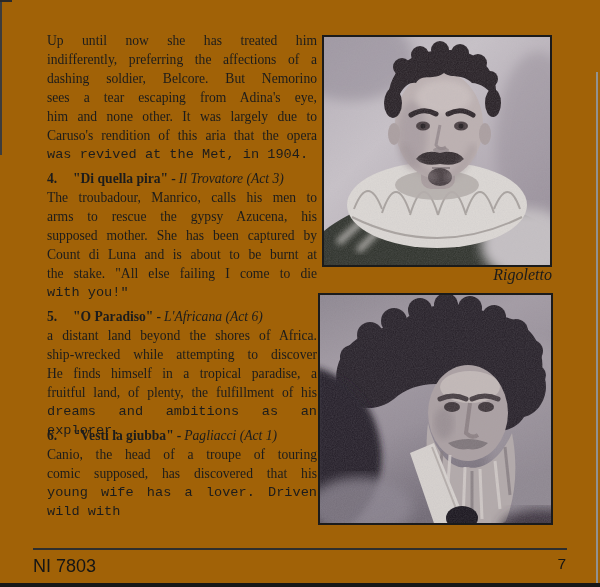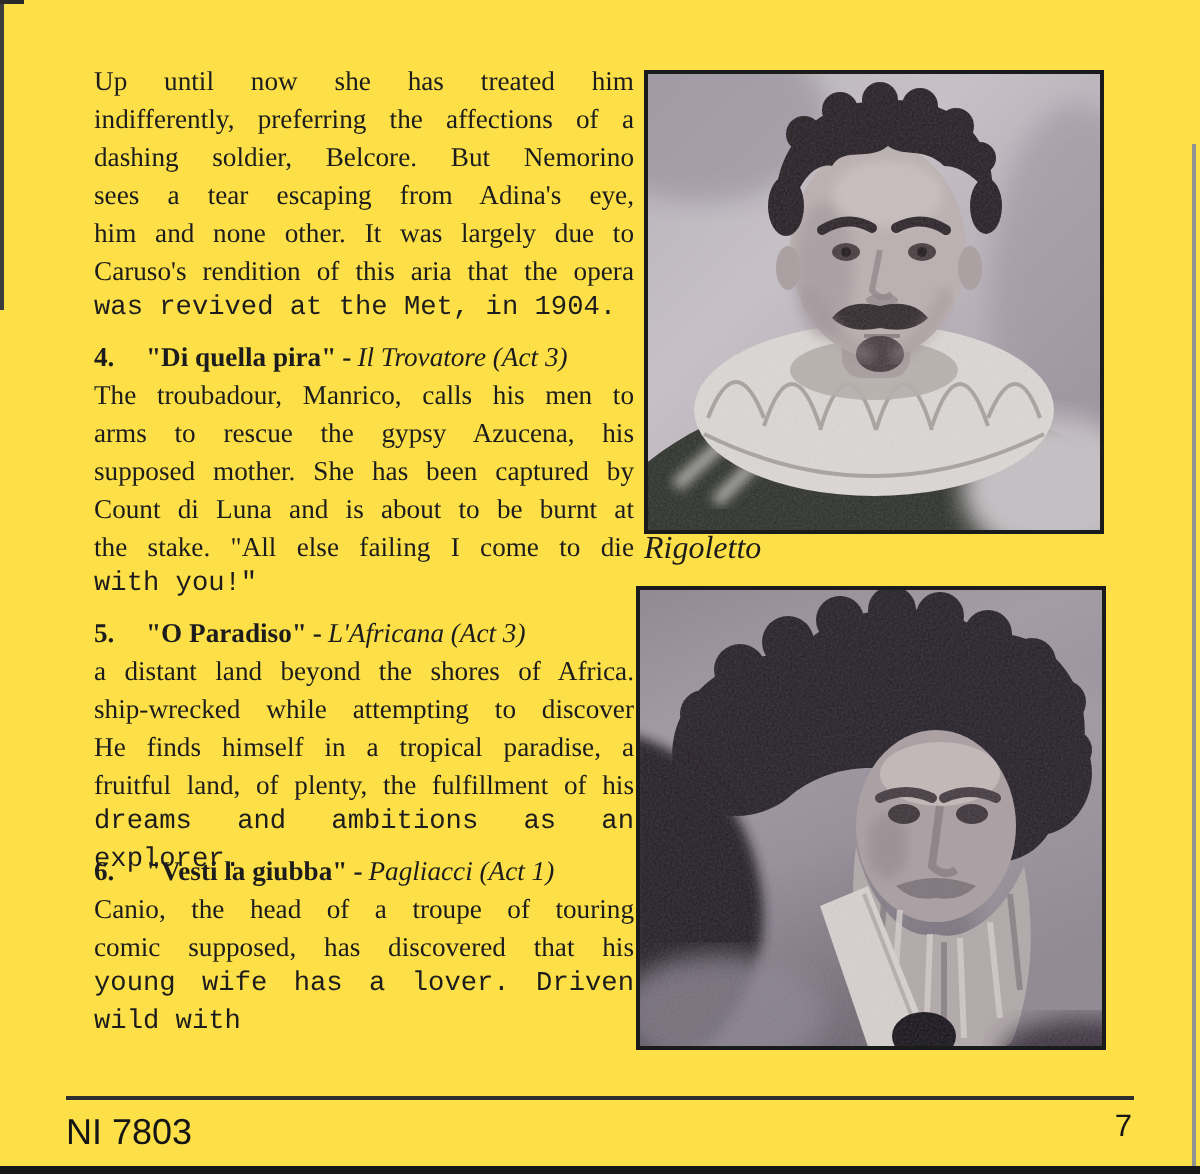--- a/index.html
+++ b/index.html
@@ -1,18 +1,18 @@
 <!DOCTYPE html>
 <html><head>
 <meta charset="utf-8">
 <style>
   html,body { margin:0; padding:0; background:#e8e8e6; }
   .page {
     position:relative; width:600px; height:587px;
-    background:#fde047; overflow:hidden;
+    background:#a16207; overflow:hidden;
     font-family:"Liberation Serif", serif; color:#1c1c1c;
   }
   
   .edge-left   { position:absolute; left:0; top:0; width:2px; height:155px; background:#3c3c3c; }
   .edge-top    { position:absolute; left:0; top:0; width:12px; height:2px; background:#2a2a2a; }
   .edge-right  { position:absolute; left:596px; top:72px; width:2px; height:515px; background:#929290; }
   .edge-bottom { position:absolute; left:0; top:583px; width:600px; height:4px; background:#171717; }
 
   
   .text-col { position:absolute; left:47px; top:31px; width:270px; font-size:13.6px; line-height:19px; }
@@ -22,21 +22,21 @@
   .section-heading .num   { font-weight:bold; display:inline-block; width:26px; }
   .section-heading .title { font-weight:bold; }
   .section-heading .sep   { font-weight:bold; padding:0 3px; }
   .section-heading .work  { font-style:italic; }
 
   
   .photo { position:absolute; border:2px solid #1b1b1b; background:#b5aeb6; }
   .photo svg { display:block; }
   .photo-1 { left:322px; top:35px;  width:226px; height:228px; }
   .photo-2 { left:318px; top:293px; width:231px; height:228px; }
-  .caption { position:absolute; font-style:italic; font-size:16px; color:#1b1b1b; }
+  .caption { position:absolute; text-align:right; font-style:italic; font-size:16px; color:#1b1b1b; }
   .caption-1 { left:322px; top:266px; width:230px; }
   .caption-2 { left:318px; top:526px; width:235px; }
 
   
   .footer-rule { position:absolute; left:33px; top:548px; width:534px; height:2px; background:#2e2e2e; }
   .footer-catalog { position:absolute; left:33px; top:556px; font-family:"Liberation Sans", sans-serif; font-size:18px; color:#151515; }
   .footer-page { position:absolute; left:552px; top:555px; width:14px; text-align:right; font-family:"Liberation Sans", sans-serif; font-size:15.5px; color:#151515; }
 </style>
 </head>
 <body>
@@ -69,21 +69,21 @@
           <div class="para-line">arms to rescue the gypsy Azucena, his</div>
           <div class="para-line">supposed mother. She has been captured by</div>
           <div class="para-line">Count di Luna and is about to be burnt at</div>
           <div class="para-line">the stake. "All else failing I come to die</div>
           <div class="para-line">with you!"</div>
         </div>
     </div>
 
     <div>
       <div class="section-heading">
-        <span class="num">5.</span><span class="title">"O Paradiso"</span><span class="sep">-</span><span class="work">L'Africana (Act 3)</span>
+        <span class="num">5.</span><span class="title">"O Paradiso"</span><span class="sep">-</span><span class="work">L'Africana (Act 6)</span>
       </div>
       <div class="para-block">
           <div class="para-line">a distant land beyond the shores of Africa.</div>
           <div class="para-line">ship-wrecked while attempting to discover</div>
           <div class="para-line">He finds himself in a tropical paradise, a</div>
           <div class="para-line">fruitful land, of plenty, the fulfillment of his</div>
           <div class="para-line">dreams and ambitions as an explorer.</div>
         </div>
     </div>
 

